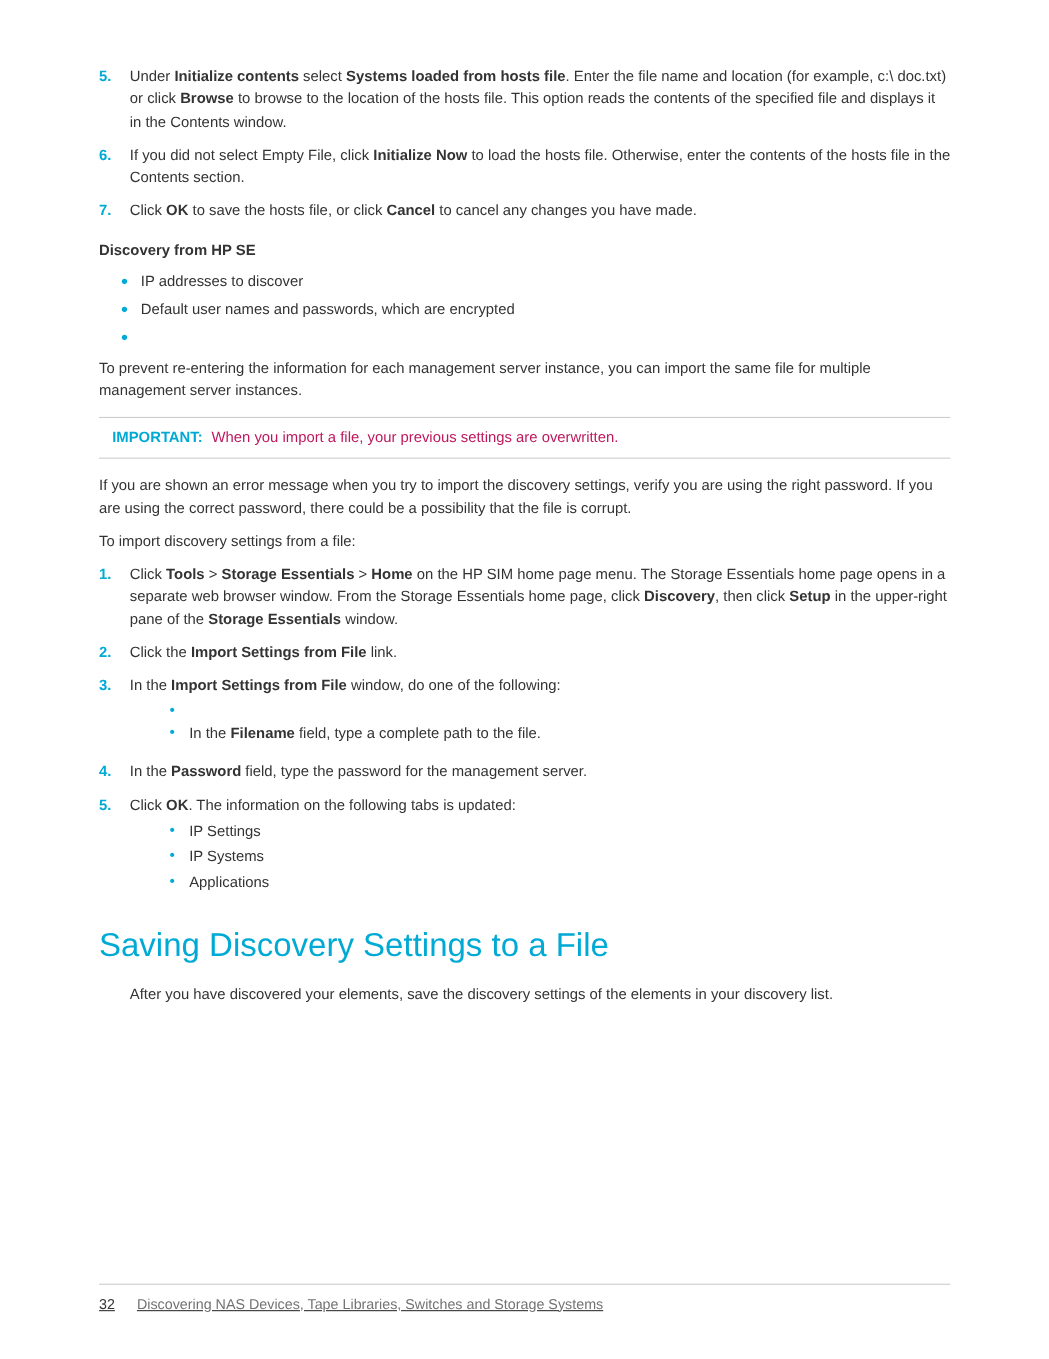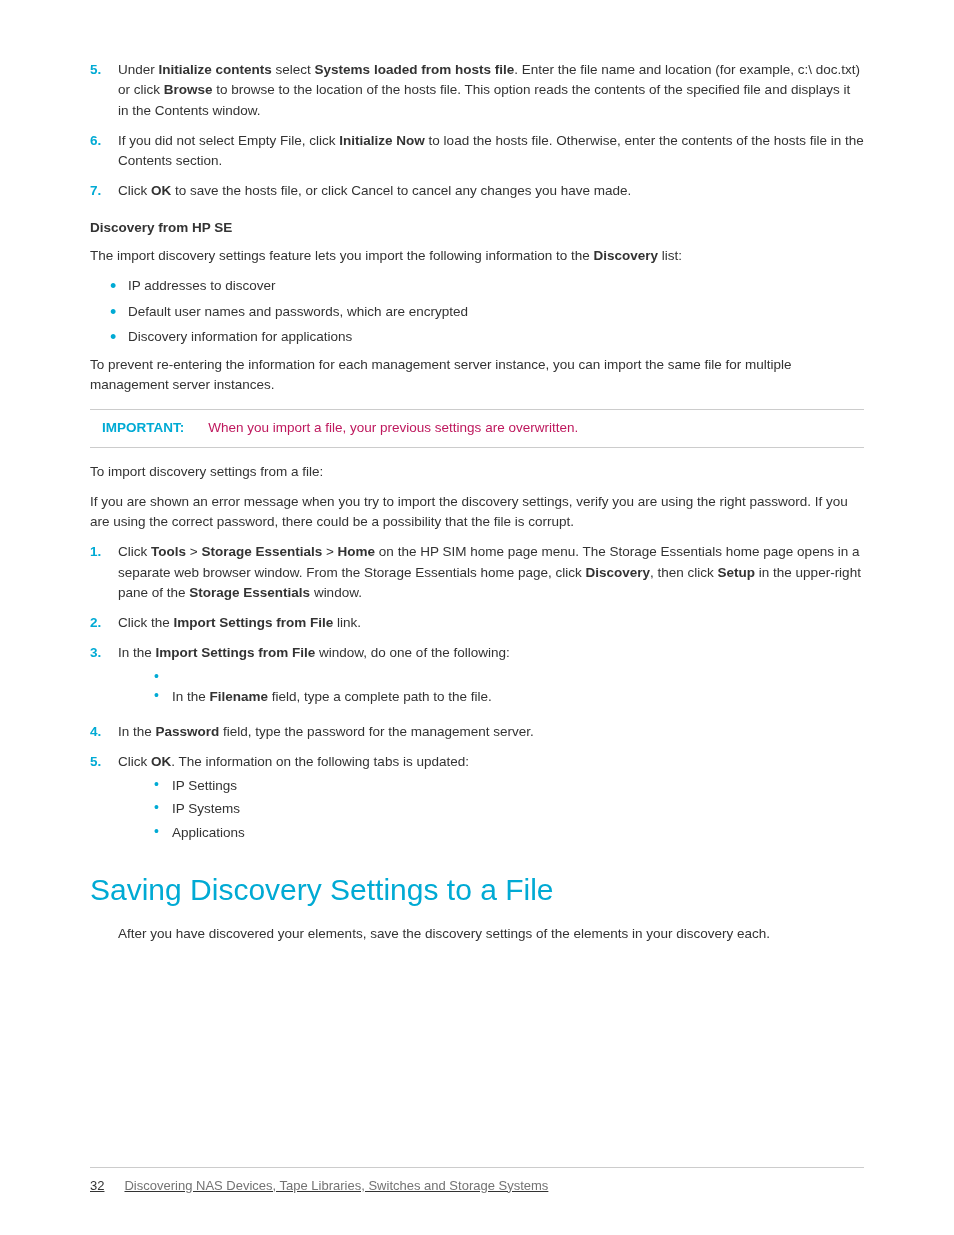--- a/index.html
+++ b/index.html
@@ -93,21 +93,21 @@
     }
 
     
     .important-box {
       border-top: 1px solid #cccccc;
       border-bottom: 1px solid #cccccc;
       padding: 8px 12px;
       margin: 14px 0;
       display: flex;
       align-items: flex-start;
-      gap: 24px;
+      gap: 8px;
     }
 
     .important-label {
       color: #00aad4;
       font-weight: bold;
       white-space: nowrap;
       font-size: 13.5px;
     }
 
     .important-text {
@@ -162,55 +162,51 @@
         <div class="numbered-item">
           <span class="num">5.</span>
           <div class="item-text"><span>Under </span><span style="font-weight: bold;">Initialize contents</span><span> select </span><span style="font-weight: bold;">Systems loaded from hosts file</span><span>. Enter the file name and location (for example, c:\ doc.txt) or click </span><span style="font-weight: bold;">Browse</span><span> to browse to the location of the hosts file. This option reads the contents of the specified file and displays it in the Contents window.</span></div>
         </div>
         <div class="numbered-item">
           <span class="num">6.</span>
           <div class="item-text"><span>If you did not select Empty File, click </span><span style="font-weight: bold;">Initialize Now</span><span> to load the hosts file. Otherwise, enter the contents of the hosts file in the Contents section.</span></div>
         </div>
         <div class="numbered-item">
           <span class="num">7.</span>
-          <div class="item-text"><span>Click </span><span style="font-weight: bold;">OK</span><span> to save the hosts file, or click </span><span style="font-weight: normal;">Cancel</span><span> to cancel any changes you have made.</span></div>
+          <div class="item-text"><span>Click </span><span style="font-weight: bold;">OK</span><span> to save the hosts file, or click </span><span style="font-weight: bold;">Cancel</span><span> to cancel any changes you have made.</span></div>
         </div>
       </div>
 
     <div class="section-heading">Discovery from HP SE</div>
 
-    <div class="para">
-      <span>The import discovery settings feature lets you import the following information to the </span><span style="font-weight:bold;">Discovery</span><span> list:</span>
-    </div>
 
     <ul class="bullet-list" id="discovery-bullets-list">
         <li>
           <span class="bullet-dot">•</span>
           <span>IP addresses to discover</span>
         </li>
         <li>
           <span class="bullet-dot">•</span>
           <span>Default user names and passwords, which are encrypted</span>
         </li>
         <li>
           <span class="bullet-dot">•</span>
-          <span>Discovery information for applications</span>
         </li>
       </ul>
 
     <div class="para">To prevent re-entering the information for each management server instance, you can import the same file for multiple management server instances.</div>
 
     <div class="important-box">
       <span class="important-label">IMPORTANT:</span>
       <span class="important-text">When you import a file, your previous settings are overwritten.</span>
     </div>
 
+    <div class="para">If you are shown an error message when you try to import the discovery settings, verify you are using the right password. If you are using the correct password, there could be a possibility that the file is corrupt.</div>
+
     <div class="para">To import discovery settings from a file:</div>
-
-    <div class="para">If you are shown an error message when you try to import the discovery settings, verify you are using the right password. If you are using the correct password, there could be a possibility that the file is corrupt.</div>
 
     <div id="import-steps-container">
         <div class="numbered-item" style="align-items: flex-start;">
           <span class="num">1.</span>
           <div class="item-text"><span>Click </span><span style="font-weight: bold;">Tools</span><span> &gt; </span><span style="font-weight: bold;">Storage Essentials</span><span> &gt; </span><span style="font-weight: bold;">Home</span><span> on the HP SIM home page menu. The Storage Essentials home page opens in a separate web browser window. From the Storage Essentials home page, click </span><span style="font-weight: bold;">Discovery</span><span>, then click </span><span style="font-weight: bold;">Setup</span><span> in the upper-right pane of the </span><span style="font-weight: bold;">Storage Essentials</span><span> window.</span></div>
         </div>
         <div class="numbered-item" style="align-items: flex-start;">
           <span class="num">2.</span>
           <div class="item-text"><span>Click the </span><span style="font-weight: bold;">Import Settings from File</span><span> link.</span></div>
         </div>
@@ -245,21 +241,21 @@
                 <span class="bullet-dot" style="font-size: 14px;">•</span>
                 <span>Applications</span>
               </li>
             </ul></div>
         </div>
       </div>
 
     <div class="section-title">Saving Discovery Settings to a File</div>
 
     <div class="indent">
-      <div class="para">After you have discovered your elements, save the discovery settings of the elements in your discovery each.</div>
+      <div class="para">After you have discovered your elements, save the discovery settings of the elements in your discovery list.</div>
     </div>
 
   </div>
 
   <div class="footer">
     <span class="footer-page-num">32</span>
     <span class="footer-text">Discovering NAS Devices, Tape Libraries, Switches and Storage Systems</span>
   </div>
 </div>
 

